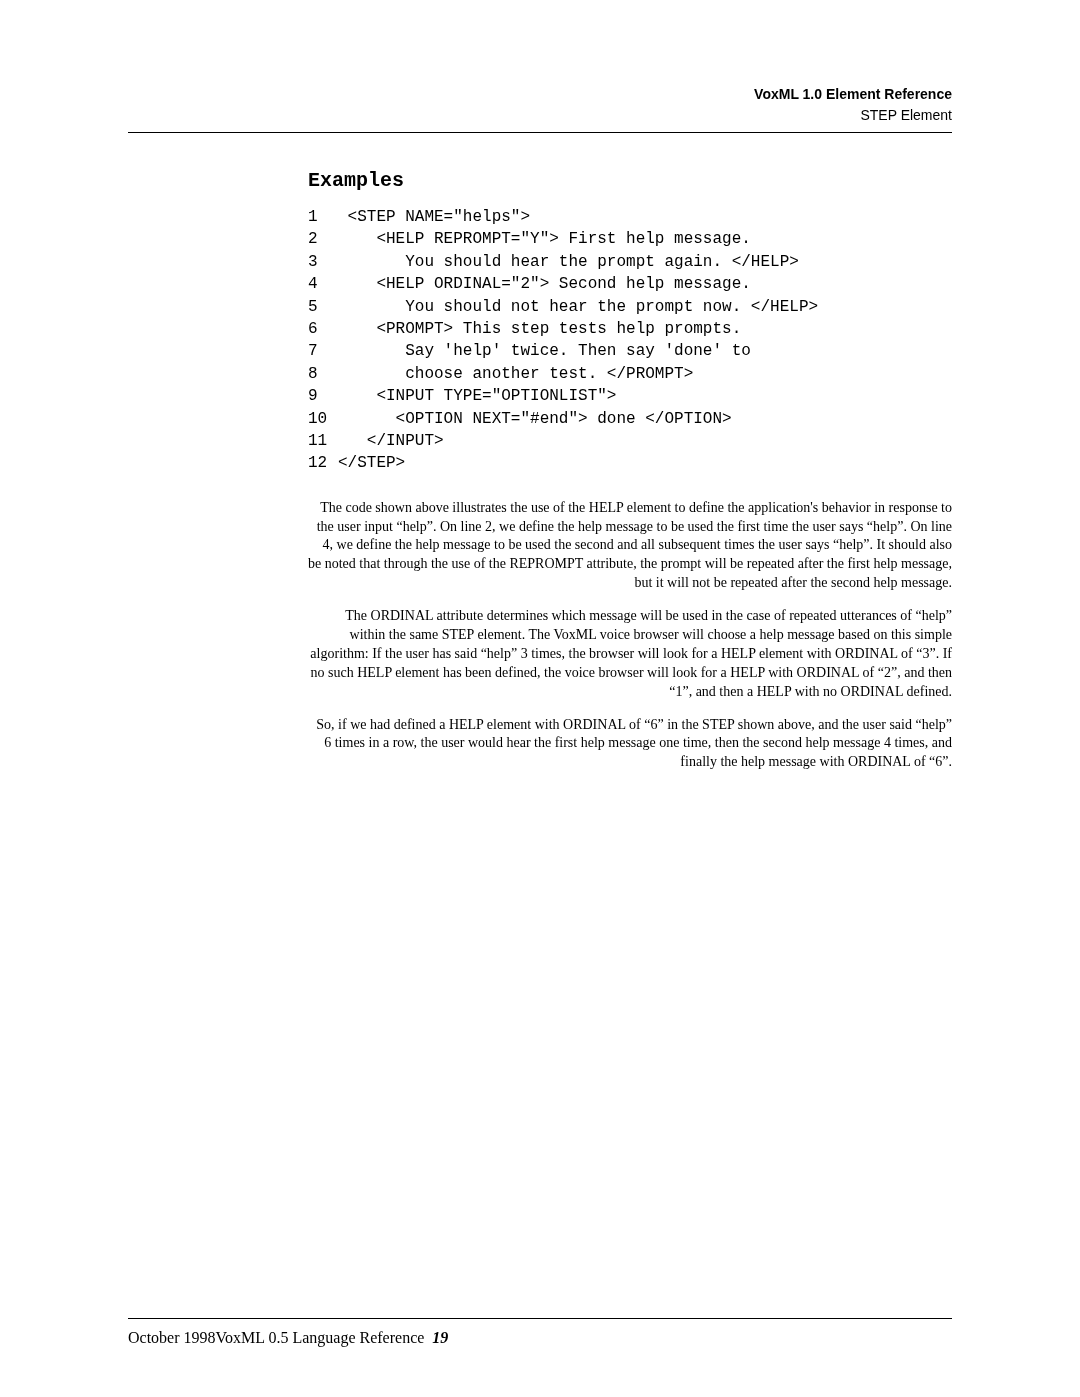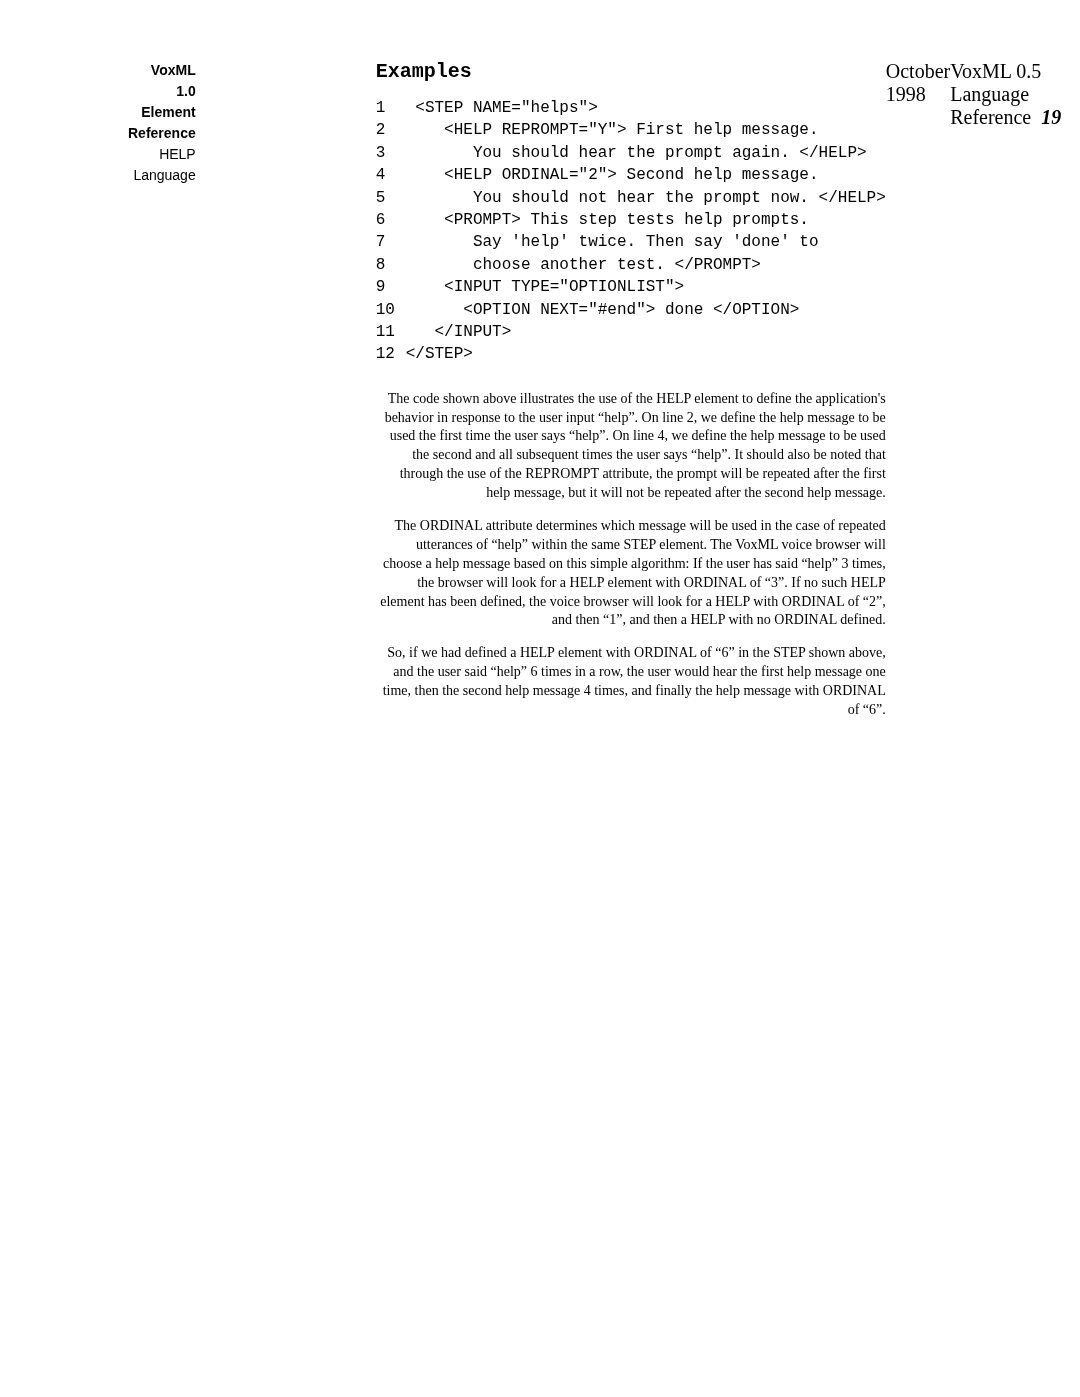--- a/index.html
+++ b/index.html
@@ -8,24 +8,24 @@
       box-sizing: border-box;
     }
     body {
       font-family: "Times New Roman", Times, serif;
       background: #fff;
       width: 1080px;
       height: 1397px;
       position: relative;
     }
     .page {
-      padding: 60px 128px 50px 128px;
+      padding: 84px 128px 50px 128px;
       height: 100%;
       display: flex;
-      flex-direction: row;
+      flex-direction: column;
     }
     .header {
       text-align: right;
       font-family: Arial, Helvetica, sans-serif;
       font-size: 14px;
       line-height: 1.5;
       margin-bottom: 6px;
     }
     .header-title {
       font-weight: bold;
@@ -68,23 +68,23 @@
       white-space: pre;
     }
     .para {
       font-size: 14px;
       line-height: 1.35;
       margin-bottom: 14px;
       text-align: right;
     }
     .footer {
       display: flex;
-      justify-content: flex-end;
+      justify-content: flex-start;
       align-items: baseline;
-      font-size: 20px;
+      font-size: 16px;
     }
     .footer-rule {
       border: none;
       border-top: 1px solid #000;
       margin-top: auto;
       margin-bottom: 10px;
     }
     .footer-left {
     }
     .footer-right {
@@ -93,21 +93,21 @@
       font-weight: bold;
       font-style: italic;
     }
   </style>
 </head>
 <body>
 
 <div class="page">
   <div class="header">
     <div class="header-title">VoxML 1.0 Element Reference</div>
-    <div class="header-subtitle">HELP Language</div>
+    <div class="header-subtitle">STEP Element</div>
   </div>
   <hr class="header-rule">
 
   <div class="content">
     <div class="section-heading">Examples</div>
 
     <div class="code-block" id="code-block"><div class="code-line"><span class="line-num">1</span><span class="line-code"> &lt;STEP NAME="helps"&gt;</span></div><div class="code-line"><span class="line-num">2</span><span class="line-code">    &lt;HELP REPROMPT="Y"&gt; First help message.</span></div><div class="code-line"><span class="line-num">3</span><span class="line-code">       You should hear the prompt again. &lt;/HELP&gt;</span></div><div class="code-line"><span class="line-num">4</span><span class="line-code">    &lt;HELP ORDINAL="2"&gt; Second help message.</span></div><div class="code-line"><span class="line-num">5</span><span class="line-code">       You should not hear the prompt now. &lt;/HELP&gt;</span></div><div class="code-line"><span class="line-num">6</span><span class="line-code">    &lt;PROMPT&gt; This step tests help prompts.</span></div><div class="code-line"><span class="line-num">7</span><span class="line-code">       Say 'help' twice. Then say 'done' to</span></div><div class="code-line"><span class="line-num">8</span><span class="line-code">       choose another test. &lt;/PROMPT&gt;</span></div><div class="code-line"><span class="line-num">9</span><span class="line-code">    &lt;INPUT TYPE="OPTIONLIST"&gt;</span></div><div class="code-line"><span class="line-num">10</span><span class="line-code">      &lt;OPTION NEXT="#end"&gt; done &lt;/OPTION&gt;</span></div><div class="code-line"><span class="line-num">11</span><span class="line-code">   &lt;/INPUT&gt;</span></div><div class="code-line"><span class="line-num">12</span><span class="line-code">&lt;/STEP&gt;</span></div></div>
 
     <div id="paragraphs">
         <div class="para">The code shown above illustrates the use of the HELP element to define the application's behavior in response to the user input “help”.  On line 2, we define the help message to be used the first time the user says “help”.  On line 4, we define the help message to be used the second and all subsequent times the user says “help”.  It should also be noted that through the use of the REPROMPT attribute, the prompt will be repeated after the first help message, but it will not be repeated after the second help message.</div>

